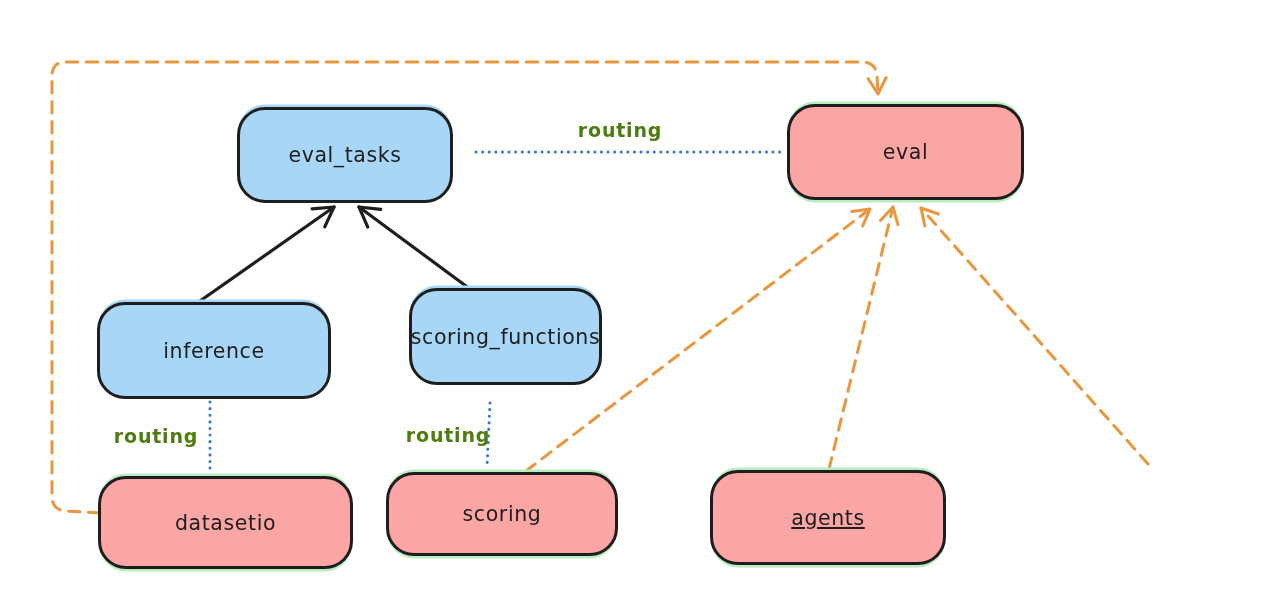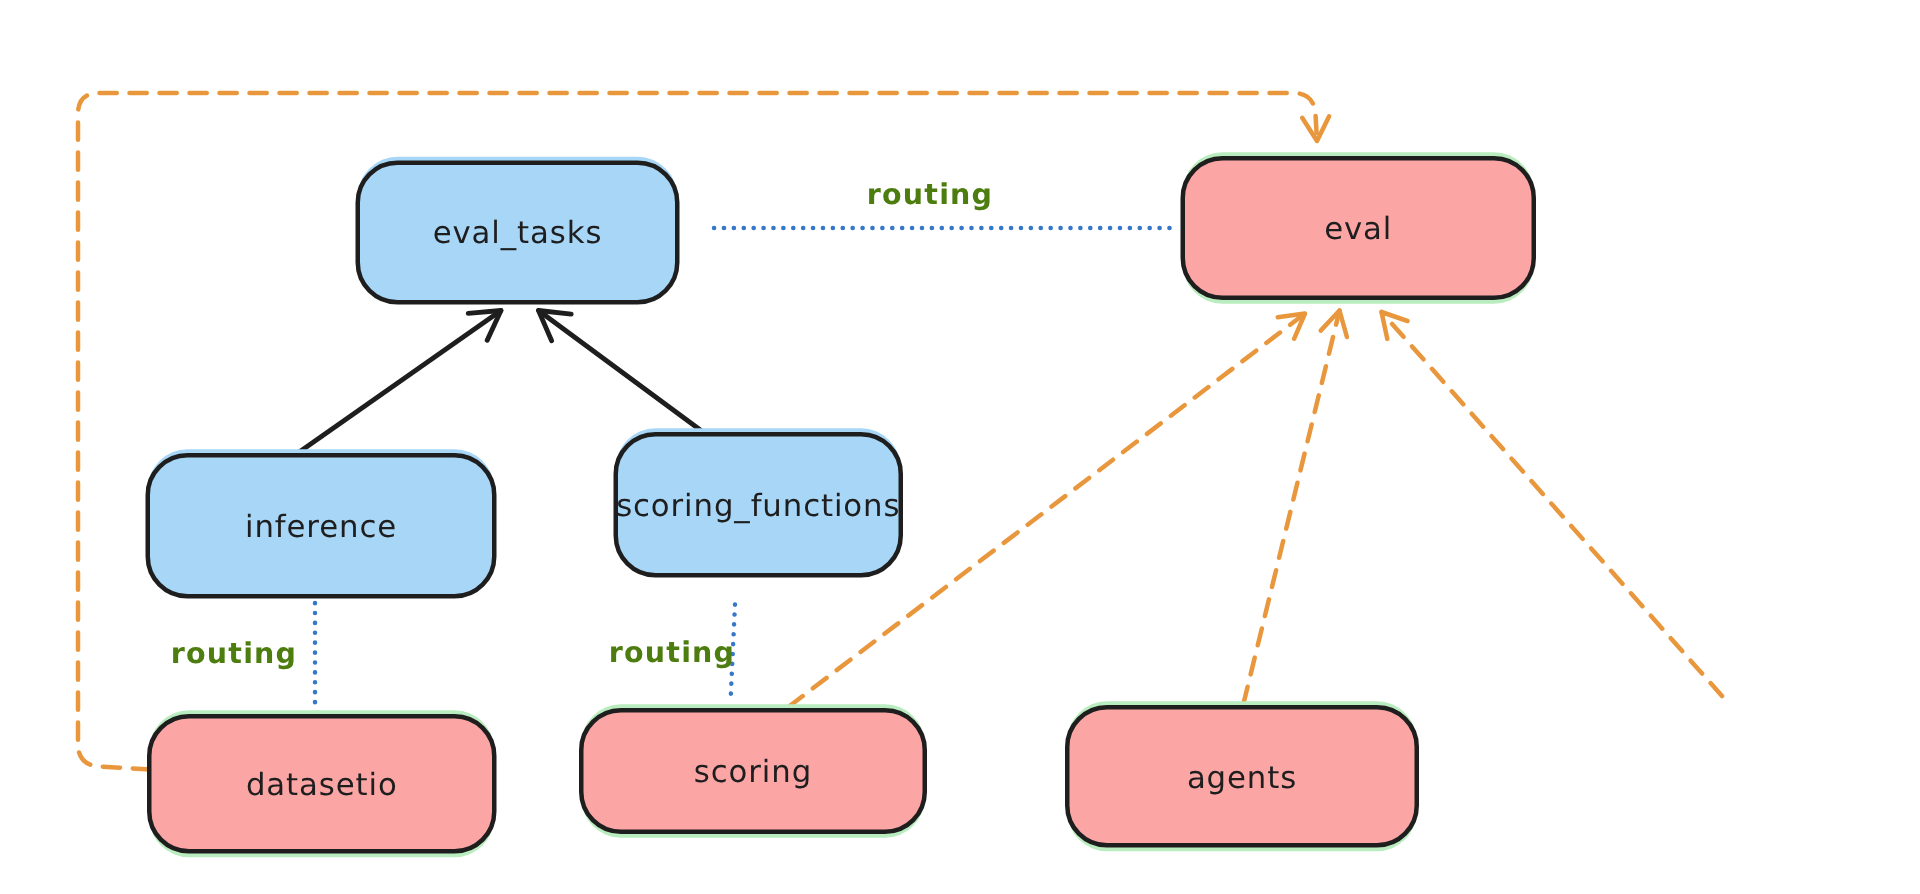--- a/index.html
+++ b/index.html
@@ -87,29 +87,29 @@
   </div>
 
   <div class="node node-blue" style="left:97px; top:302px; width:234px; height:97px;">
     <span>inference</span>
   </div>
 
   <div class="node node-blue" style="left:380px; top:288px; width:193px; height:97px;margin-left:29px;">
     <span>scoring_functions</span>
   </div>
 
-  <div class="node node-green" style="left:98px; top:476px; width:233px; height:93px;">
+  <div class="node node-green" style="left:98px; top:476px; width:255px; height:93px;">
     <span>datasetio</span>
   </div>
 
   <div class="node node-green" style="left:386px; top:472px; width:232px; height:84px;">
     <span>scoring</span>
   </div>
 
-  <div class="node node-green" style="left:710px; top:470px; width:236px; height:95px;">
+  <div class="node node-green" style="left:710px; top:470px; width:236px; height:95px;text-decoration:underline;">
     <span>agents</span>
   </div>
 
 
   <div class="edge-label" style="left:565px; top:119px;">routing</div>
 
   <div class="edge-label" style="left:101px; top:425px;">routing</div>
 
   <div class="edge-label" style="left:393px; top:424px;">routing</div>
 

